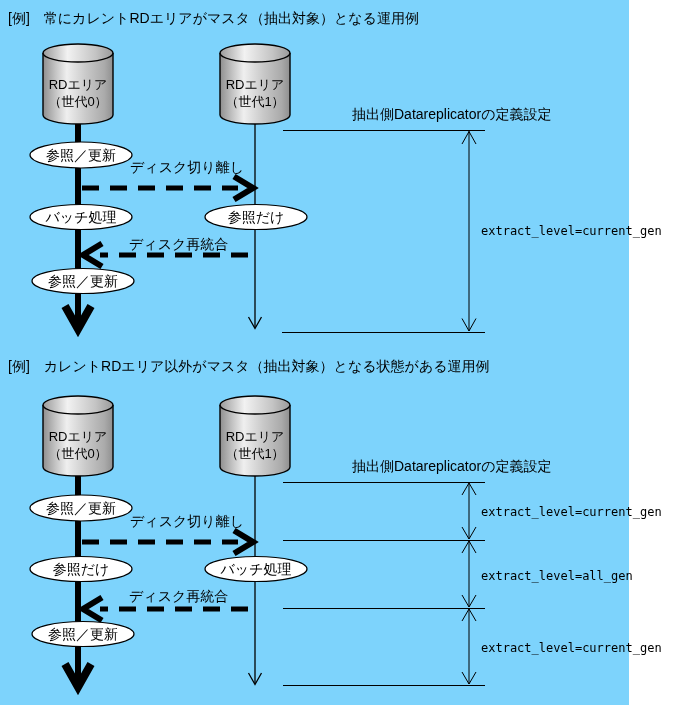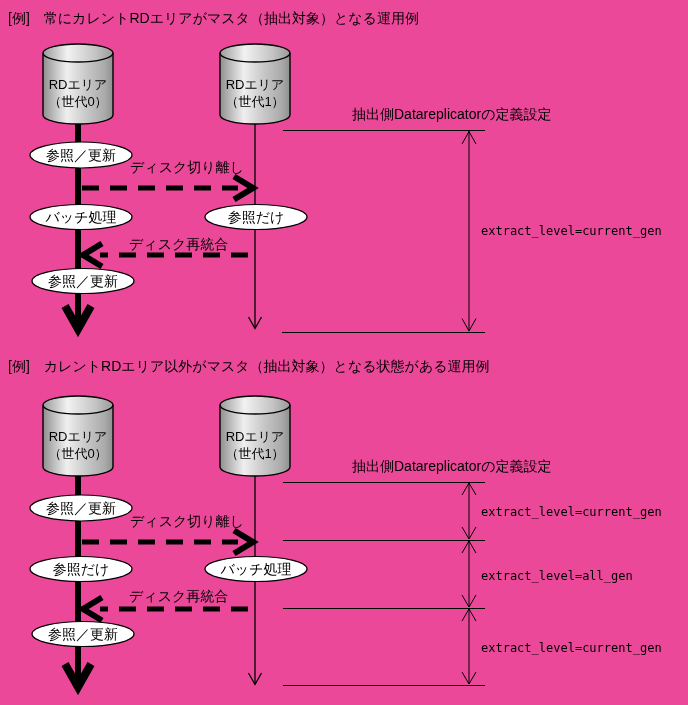--- a/index.html
+++ b/index.html
@@ -2,23 +2,23 @@
 <html><head>
 <meta charset="utf-8">
 <style>
   html, body {
     margin: 0;
     padding: 0;
     background: #ffffff;
   }
   .figure-wrap {
     position: relative;
-    width: 688px;
+    width: 629px;
     height: 705px;
-    background: #ec4899;
+    background: #7dd3fc;
     font-family: "Liberation Sans", sans-serif;
   }
   svg text {
     font-family: "Liberation Sans", sans-serif;
     fill: #000000;
   }
   svg text.jp {
     font-size: 14px;
   }
   svg text.cyl {

